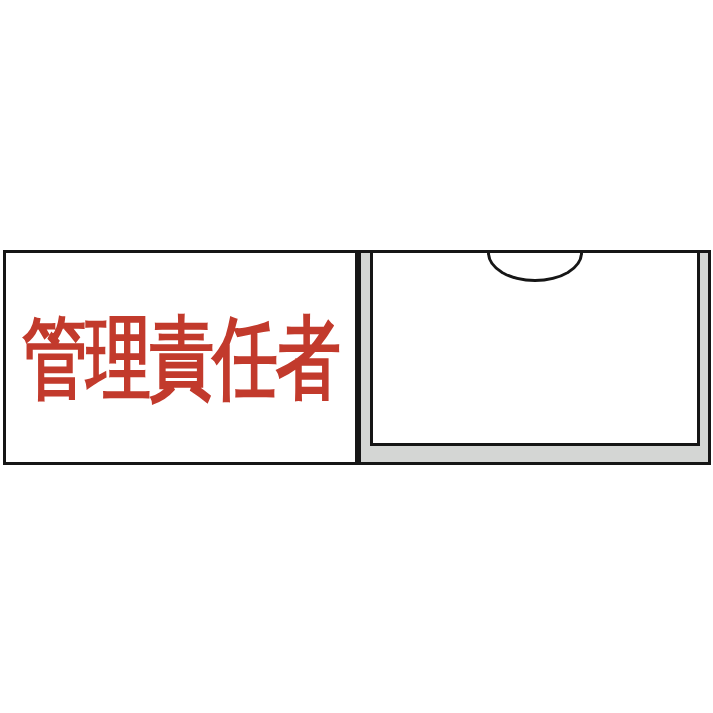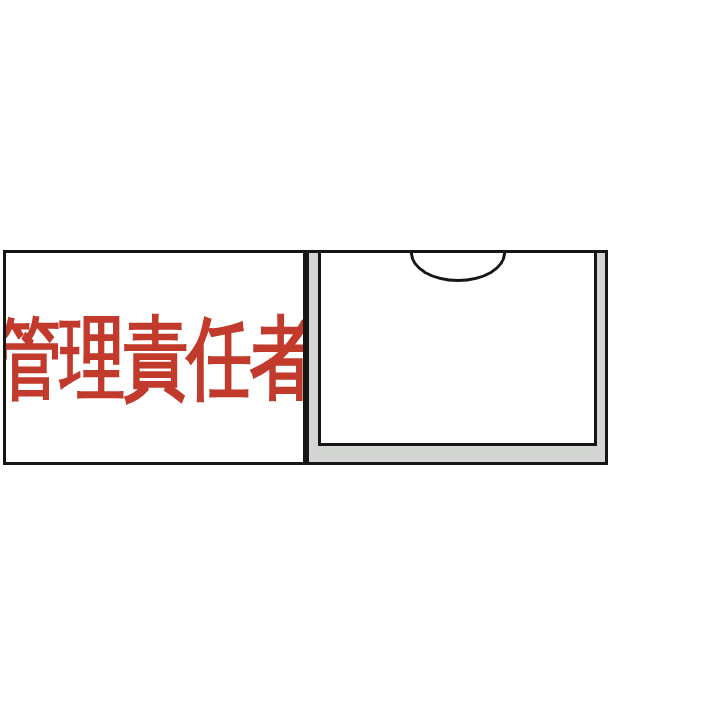--- a/index.html
+++ b/index.html
@@ -12,21 +12,21 @@
     position: relative;
     width: 713px;
     height: 713px;
     background: var(--surface-white, #ffffff);
     overflow: hidden;
   }
   .sign {
     position: absolute;
     left: 3px;
     top: 250px;
-    width: 605px;
+    width: 708px;
     height: 215px;
     display: flex;
   }
   .plate {
     box-sizing: border-box;
     width: 355px;
     height: 215px;
     background: var(--surface-white, #ffffff);
     border: 3px solid var(--outline, #161616);
     display: flex;

